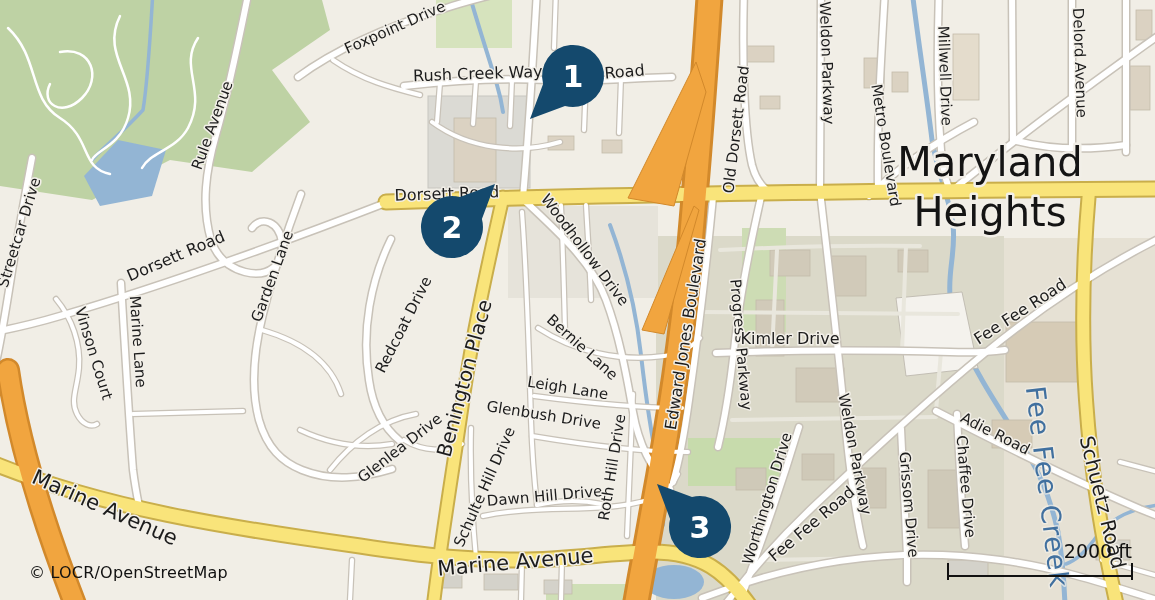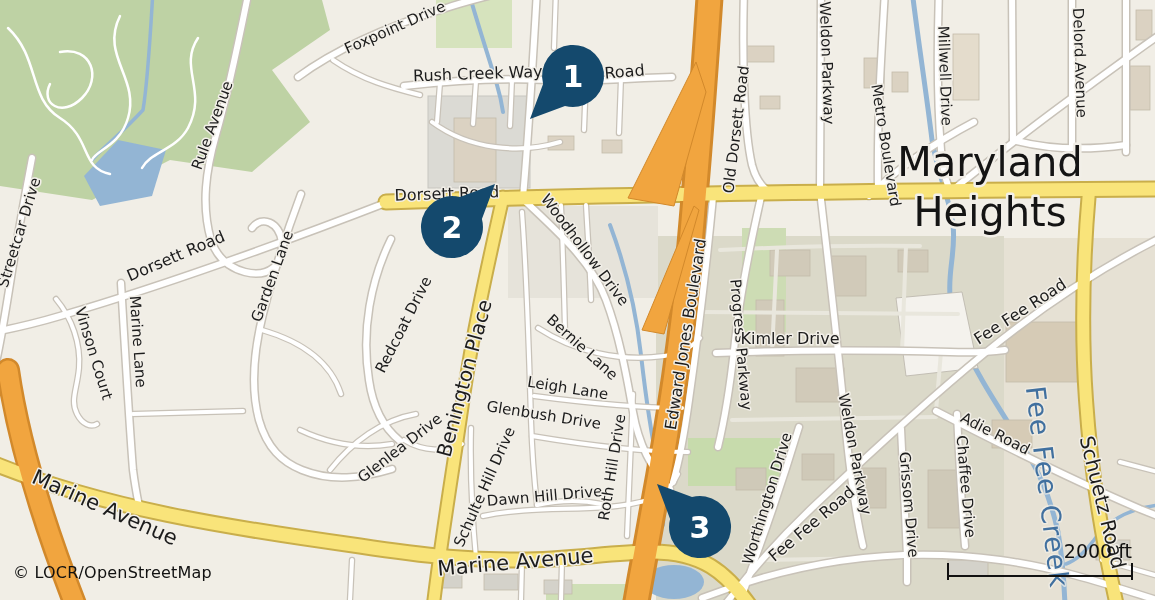--- a/index.html
+++ b/index.html
@@ -4,21 +4,21 @@
 <style>
   html,body{margin:0;padding:0;background:#f1eee6}
   .stage{position:relative;width:1155px;height:600px;overflow:hidden;font-family:"DejaVu Sans",sans-serif}
   svg{display:block}
   .lbl{font-family:"DejaVu Sans",sans-serif;fill:#1c1c1c;text-anchor:middle;
        paint-order:stroke;stroke:#f2efe8;stroke-width:3px;stroke-linejoin:round}
   .lbl-water{fill:#41709f;stroke:rgba(242,239,232,.7)}
   .lbl-city{stroke-width:5px;fill:#141414}
   .pin{fill:#14496d}
   .pin-num{font-family:"DejaVu Sans",sans-serif;font-weight:bold;font-size:30px;fill:#fff;text-anchor:middle}
-  .attr{position:absolute;left:13px;top:563px;font-size:16px;color:#111;letter-spacing:.2px}
+  .attr{position:absolute;left:29px;top:563px;font-size:16px;color:#111;letter-spacing:.2px}
   .scale-txt{font-family:"DejaVu Sans",sans-serif;font-size:19px;fill:#111;text-anchor:end}
 </style>
 </head>
 <body>
 
 <div class="stage">
 <svg width="1155" height="600" viewBox="0 0 1155 600">
 
   <defs>
     <path id="mw1" d="M710,-10 C704,80 698,160 690,250 C682,340 668,430 652,515 C646,550 640,580 635,610"></path>

